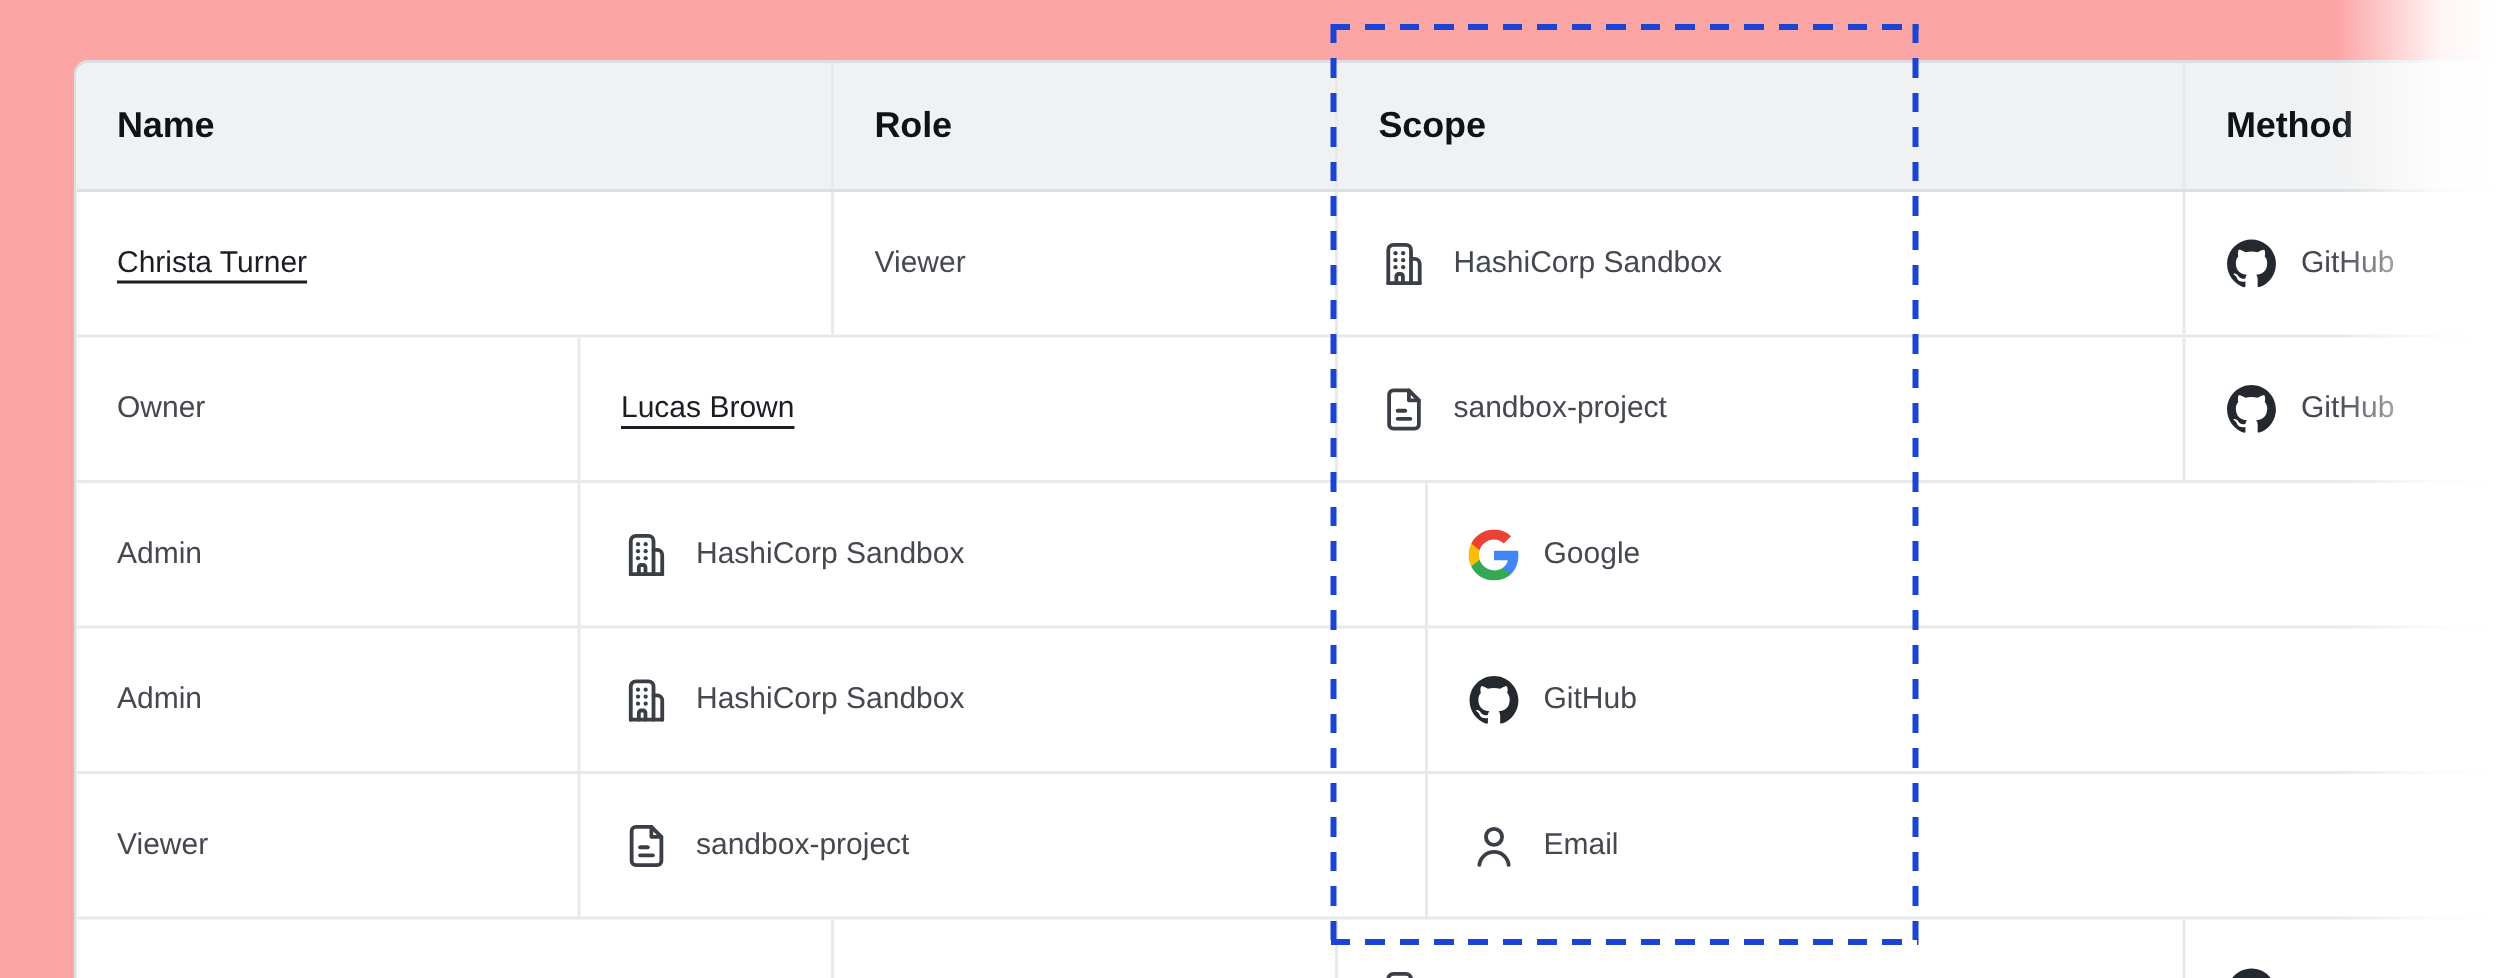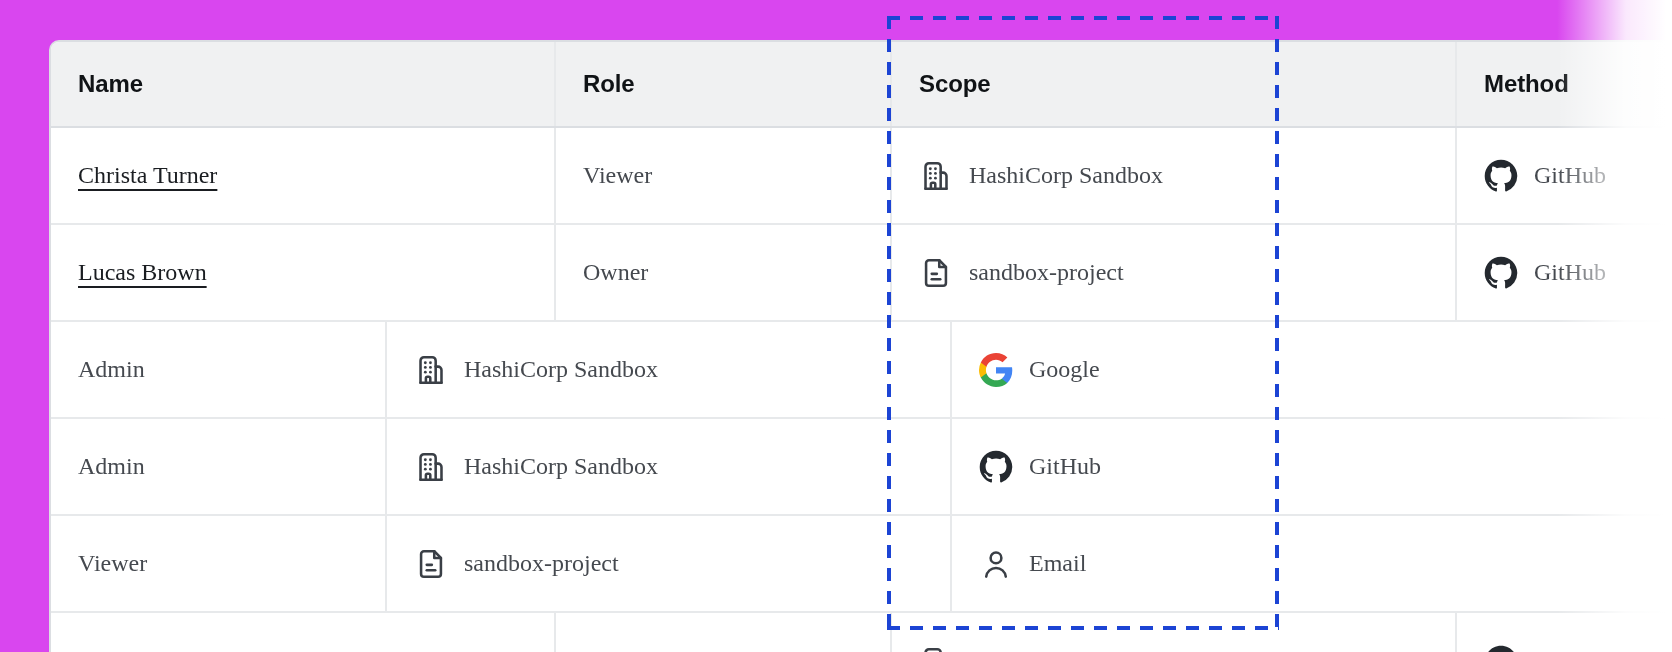--- a/index.html
+++ b/index.html
@@ -1,21 +1,21 @@
 <!DOCTYPE html>
 <html style="--c-header_bg: #F0F1F2; --c-border: #DBDEE2; --c-border_light: #E7E9EB; --c-text_heading: #101316; --c-text_body: #45494F; --c-text_link: #1A1D21; --c-icon: #3A3F46; --c-annotation: #1C44D4; --c-github_black: #24292F; --c-google_blue: #4285F4; --c-google_green: #34A853; --c-google_yellow: #FBBC05; --c-google_red: #EA4335;"><head>
 <meta charset="utf-8">
 <style>
   html,body{margin:0;padding:0;}
   body{
     width:1672px;height:652px;overflow:hidden;background:#fff;
     font-family:"Liberation Sans","DejaVu Sans",sans-serif;
     -webkit-font-smoothing:antialiased;
   }
-  .stage{position:relative;width:1672px;height:652px;overflow:hidden;background:#d946ef;}
+  .stage{position:relative;width:1672px;height:652px;overflow:hidden;background:#fca5a5;}
 
   
   .members-table{
     position:absolute;left:49px;top:40px;width:1800px;height:700px;
     border:2px solid var(--c-border,#DBDEE2);
     border-bottom:none;
     border-top-left-radius:10px;border-top-right-radius:10px;
     box-sizing:border-box;background:#fff;
   }
   .tr{display:flex;box-sizing:border-box;}
@@ -29,21 +29,21 @@
     padding-left:27px;overflow:hidden;white-space:nowrap;
   }
   .col-name{width:505px;}
   .col-role{width:336px;}
   .col-scope{width:565px;}
   .col-method{flex:1;}
   .th{font-size:24px;font-weight:700;color:var(--c-text_heading,#101316);letter-spacing:-0.1px;}
   .sep{border-right:2px solid var(--c-border_light,#E5E7EA);}
   .tbody .tr{height:97px;border-bottom:2px solid var(--c-border_light,#E9EAEC);}
   .tbody .tr.partial{border-bottom:none;}
-  .td{font-size:24px;color:var(--c-text_body,#45494F);font-family:Liberation Serif, serif;}
+  .td{font-size:20px;color:var(--c-text_body,#45494F);}
   .name-link{
     color:var(--c-text_link,#1A1D21);text-decoration:underline;
     text-decoration-thickness:2px;text-underline-offset:6px;cursor:pointer;
   }
   .cell-with-icon{display:flex;align-items:center;gap:16px;}
   .icon{width:34px;height:34px;flex:0 0 34px;display:inline-flex;}
   .icon svg{width:34px;height:34px;display:block;}
   .icon .stroke-icon{stroke:var(--c-icon,#3A3F46);fill:none;stroke-width:1.8;stroke-linecap:round;stroke-linejoin:round;}
   .icon .dot{fill:var(--c-icon,#3A3F46);stroke:none;}
 
@@ -111,24 +111,24 @@
           <span class="icon">
               <svg viewBox="0 0 24 24">
                 <path fill="var(--c-github_black,#24292F)" d="M12 .5C5.65.5.5 5.65.5 12c0 5.08 3.29 9.39 7.86 10.91.58.11.79-.25.79-.55 0-.27-.01-1.17-.02-2.12-3.2.7-3.88-1.36-3.88-1.36-.52-1.33-1.28-1.68-1.28-1.68-1.04-.71.08-.7.08-.7 1.15.08 1.76 1.19 1.76 1.19 1.03 1.76 2.69 1.25 3.35.96.1-.75.4-1.25.72-1.54-2.55-.29-5.24-1.28-5.24-5.68 0-1.26.45-2.28 1.19-3.09-.12-.29-.52-1.46.11-3.05 0 0 .97-.31 3.18 1.18a11.1 11.1 0 0 1 5.79 0c2.21-1.49 3.18-1.18 3.18-1.18.63 1.59.23 2.76.11 3.05.74.81 1.19 1.83 1.19 3.09 0 4.41-2.69 5.38-5.25 5.67.41.35.77 1.04.77 2.1 0 1.52-.01 2.74-.01 3.11 0 .3.2.66.8.55A11.51 11.51 0 0 0 23.5 12C23.5 5.65 18.35.5 12 .5z"></path>
               </svg>
             </span>
           <span>GitHub</span>
         </div>
       </div>
 
       <div class="tr">
+        <div class="td col-role sep">Owner</div>
         <div class="td col-name sep">
           <a class="name-link">Lucas Brown</a>
         </div>
-        <div class="td col-role sep">Owner</div>
         <div class="td col-scope sep cell-with-icon">
           <span class="icon">
               <svg viewBox="0 0 24 24">
                 <g class="stroke-icon">
                   <path d="M14.3 3H7a2 2 0 0 0-2 2v14a2 2 0 0 0 2 2h10a2 2 0 0 0 2-2V7.7z"></path>
                   <path d="M14.3 3v4.7H19"></path>
                   <path d="M9 12.6h3.6"></path>
                   <path d="M9 16.4h6"></path>
                 </g>
               </svg>

